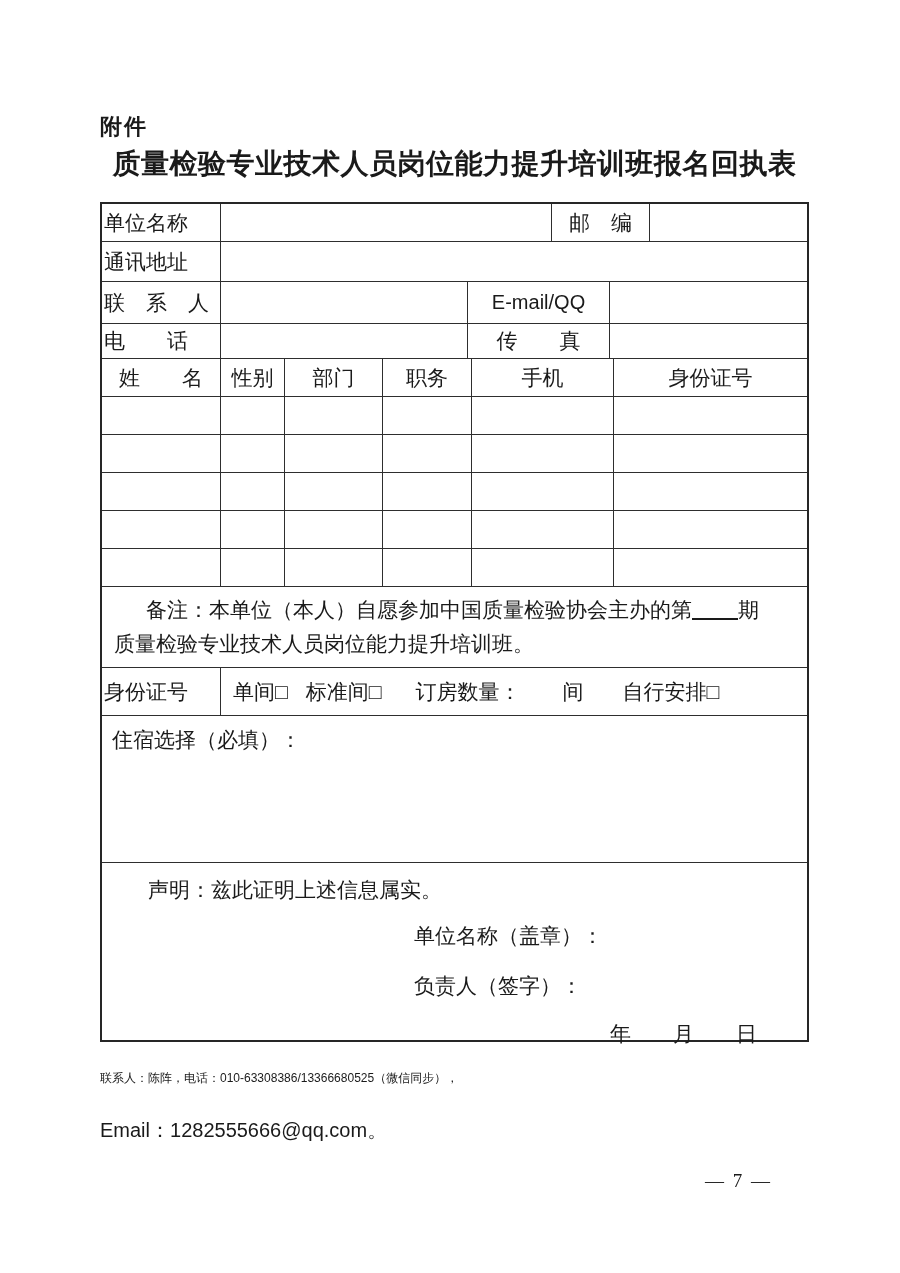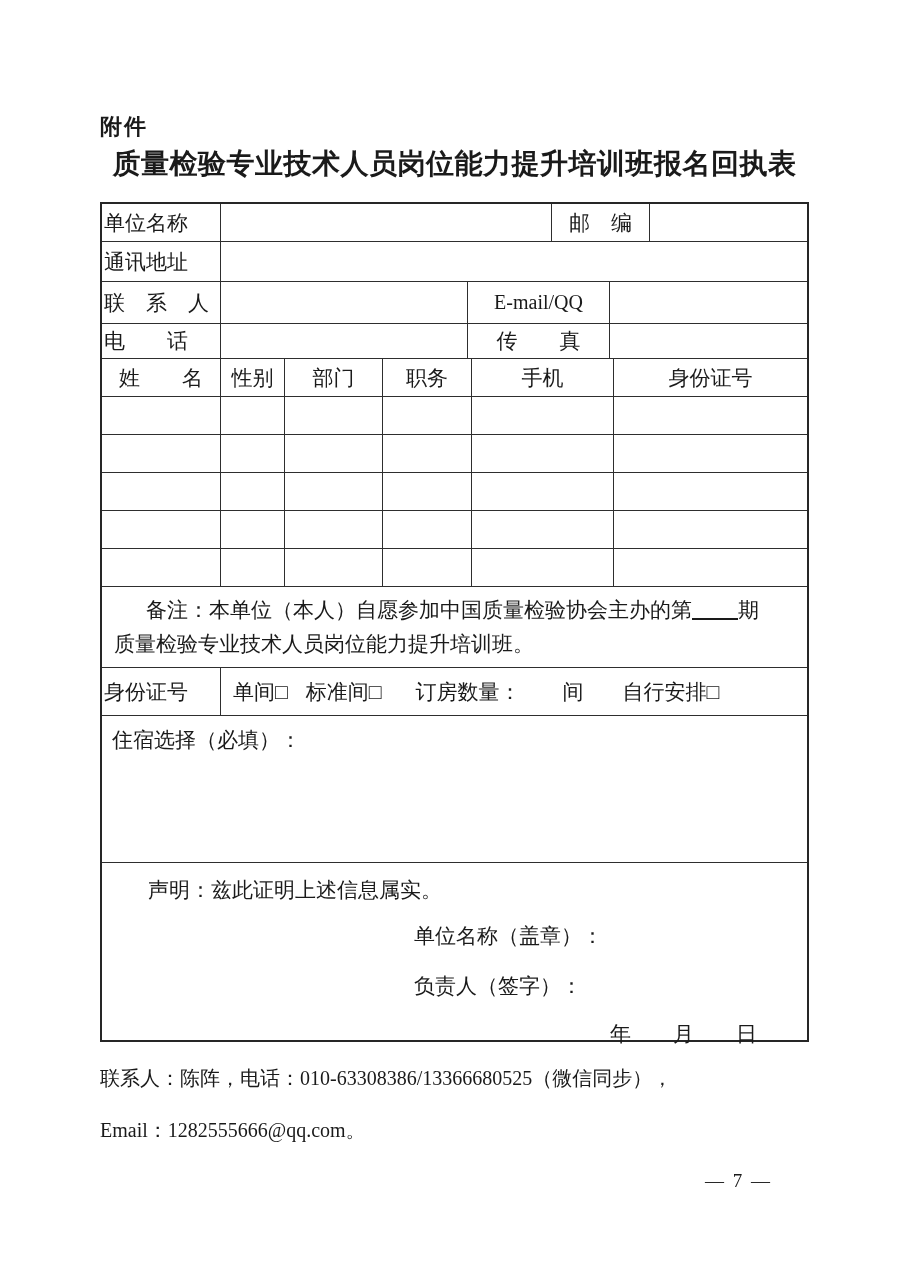--- a/index.html
+++ b/index.html
@@ -8,21 +8,21 @@
     height: 1273px;
     background: #ffffff;
     color: #1a1a1a;
     font-family: "Liberation Serif", serif;
     position: relative;
     overflow: hidden;
   }
   .content { padding: 112px 0 0 100px; width: 810px; }
 
   .hei { font-family: "Liberation Sans", sans-serif; font-weight: 700; }
-  .mono { font-family: Liberation Serif, serif; }
+  .mono { font-family: Liberation Sans, sans-serif; }
 
   .attachment { font-size: 22px; line-height: 30px; letter-spacing: 2px; }
 
   .form-title {
     width: 709px;
     margin-top: 4px;
     text-align: center;
     font-size: 28px;
     line-height: 36px;
     letter-spacing: 0.5px;
@@ -81,21 +81,21 @@
   .focus-cell { display: block; width: 100%; padding: 9px 10px 0 10px; border-right: none; }
   .focus-label { font-size: 21px; line-height: 30px; }
 
   .declaration-row { height: 177px; display: block; }
   .declaration-cell { display: block; width: 100%; border-right: none; font-size: 21px; }
   .decl-statement { margin: 14px 0 0 46px; line-height: 26px; }
   .decl-seal { margin: 20px 0 0 312px; line-height: 26px; }
   .decl-sign { margin: 24px 0 0 312px; line-height: 26px; }
   .decl-date { margin-top: 22px; text-align: right; padding-right: 50px; line-height: 26px; }
 
-  .footer-line1 { margin-top: 22px; font-size: 20px; line-height: 28px; white-space: nowrap; }
+  .footer-line1 { margin-top: 22px; font-size: 12px; line-height: 28px; white-space: nowrap; }
   .footer-line2 { margin-top: 24px; font-size: 20px; line-height: 28px; }
 
   .page-number {
     position: absolute;
     top: 1170px;
     right: 128px;
     font-size: 19px;
     letter-spacing: 2px;
   }
 </style>

